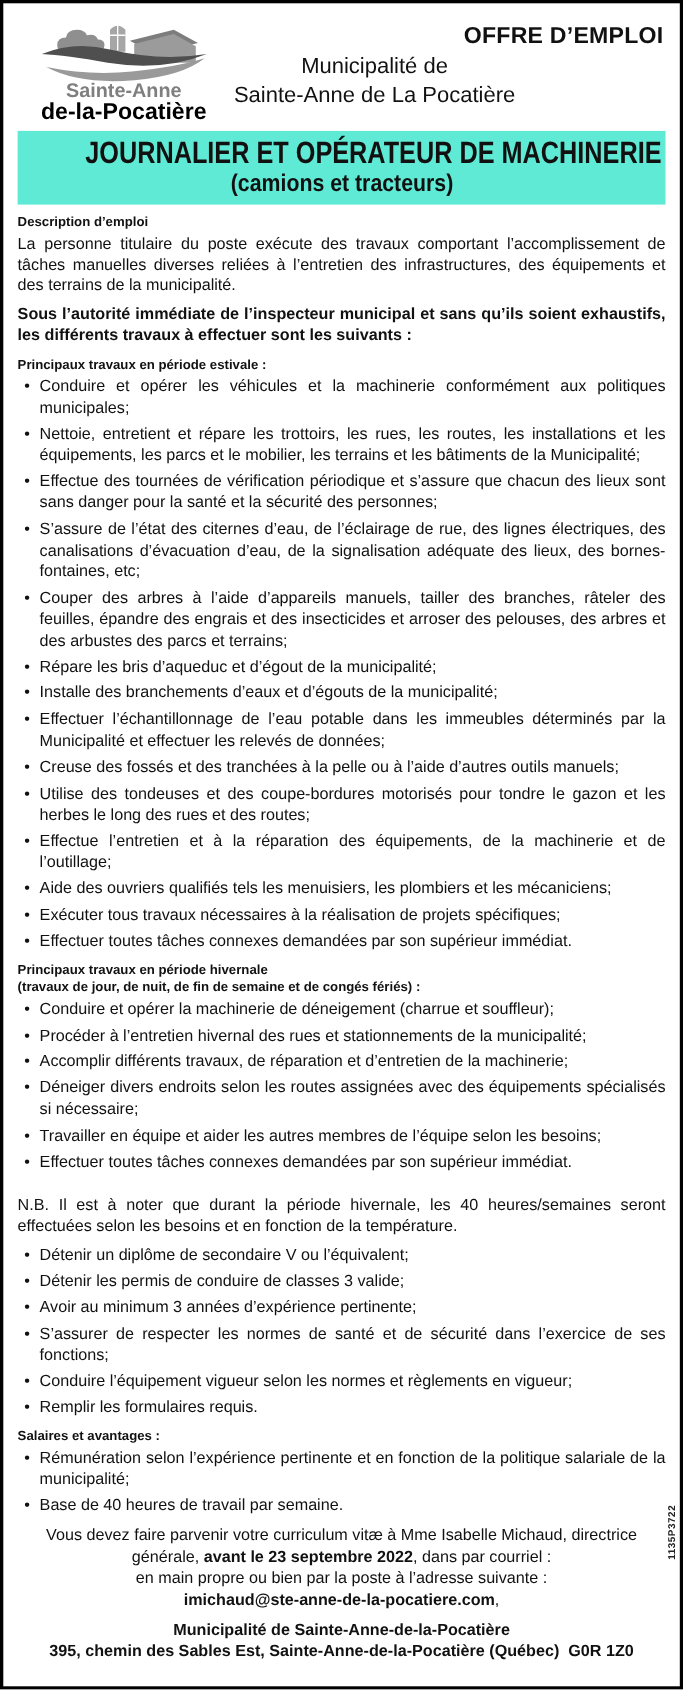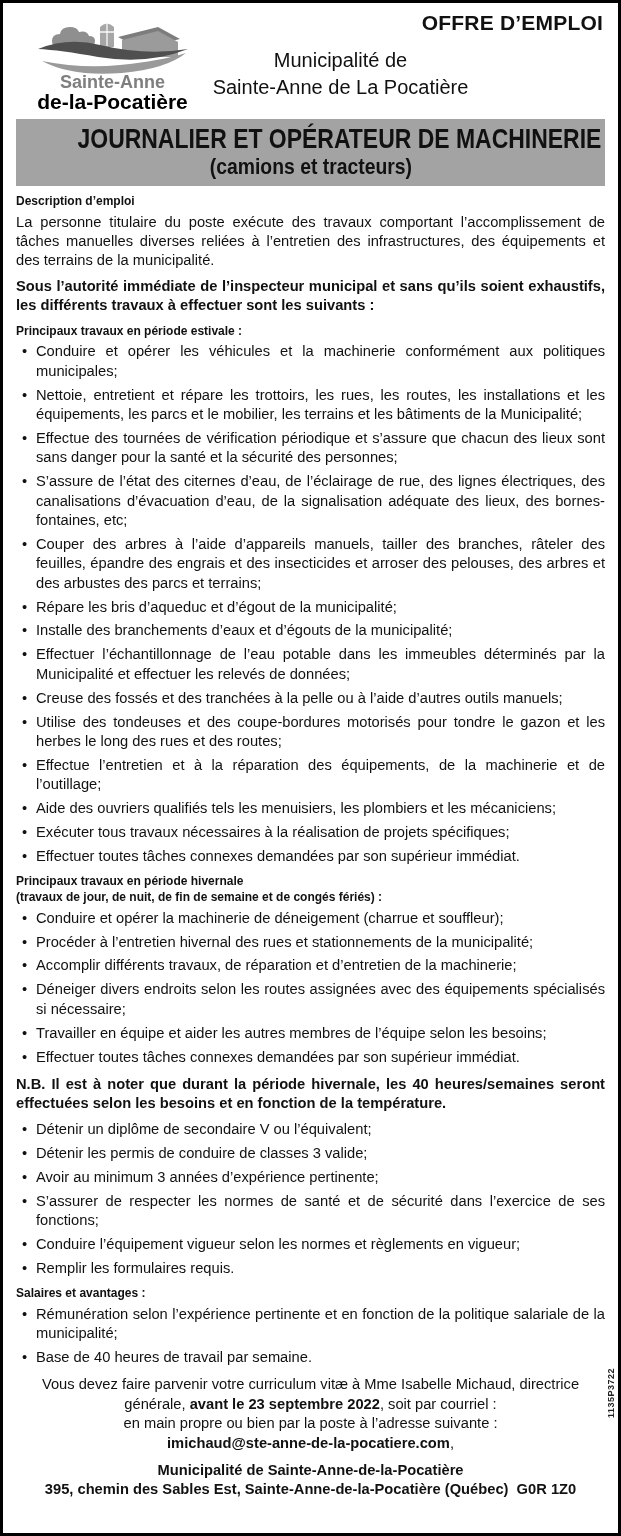--- a/index.html
+++ b/index.html
@@ -15,36 +15,36 @@
     height: 1536px;
     background: #fff;
     border: 3px solid #000;
     padding: 8px 13px 6px 13px;
     overflow: hidden;
   }
 
   
   .header { position: relative; height: 102px; }
   .offer-label {
-    position: absolute; top: 0; right: 2px;
+    position: absolute; top: 10px; right: 2px;
     font-weight: bold; font-size: 21px; letter-spacing: 0.2px;
   }
   .logo { position: absolute; left: 14px; top: 2px; width: 165px; text-align: center; }
   .logo svg { display: block; margin: 0 auto; }
   .logo-line1 { font-weight: bold; font-size: 18px; color: #7f7f7f; line-height: 1.0; margin-top: -2px; }
   .logo-line2 { font-weight: bold; font-size: 21px; color: #000000; line-height: 1.05; }
   .muni-title {
     position: absolute; left: 120px; right: 60px; top: 36px;
     text-align: center; font-weight: normal; font-size: 20px; line-height: 1.35;
   }
 
   
   .banner {
     margin-top: 6px;
-    background: #a3a3a3;
+    background: #5eead4;
     text-align: center;
     padding: 5px 4px 7px 4px;
   }
   .banner-title {
     display: inline-block;
     font-weight: bold; font-size: 28px; line-height: 1.1;
     transform: scaleX(0.82); transform-origin: center; white-space: nowrap;
   }
   .banner-subtitle {
     display: inline-block;
@@ -200,21 +200,21 @@
         <li>
           <span class="bullet">•</span>
           <span class="li-text">Travailler en équipe et aider les autres membres de l’équipe selon les besoins;</span>
         </li>
         <li>
           <span class="bullet">•</span>
           <span class="li-text">Effectuer toutes tâches connexes demandées par son supérieur immédiat.</span>
         </li>
       </ul>
 
-    <p style="margin-top:8px;font-weight:bold;">N.B. Il est à noter que durant la période hivernale, les 40 heures/semaines seront effectuées selon les besoins et en fonction de la température.</p>
+    <p style="margin-top:20px;">N.B. Il est à noter que durant la période hivernale, les 40 heures/semaines seront effectuées selon les besoins et en fonction de la température.</p>
 
     <ul class="bullets">
         <li>
           <span class="bullet">•</span>
           <span class="li-text">Détenir un diplôme de secondaire V ou l’équivalent;</span>
         </li>
         <li>
           <span class="bullet">•</span>
           <span class="li-text">Détenir les permis de conduire de classes 3 valide;</span>
         </li>
@@ -242,21 +242,21 @@
           <span class="bullet">•</span>
           <span class="li-text">Rémunération selon l’expérience pertinente et en fonction de la politique salariale de la municipalité;</span>
         </li>
         <li>
           <span class="bullet">•</span>
           <span class="li-text">Base de 40 heures de travail par semaine.</span>
         </li>
       </ul>
 
     <div class="apply">
-      <span>Vous devez faire parvenir votre curriculum vitæ à Mme Isabelle Michaud, directrice générale, </span><strong>avant le 23 septembre 2022</strong><span>, soit par courriel :</span>
+      <span>Vous devez faire parvenir votre curriculum vitæ à Mme Isabelle Michaud, directrice générale, </span><strong>avant le 23 septembre 2022</strong><span>, dans par courriel :</span>
       <span class="line">en main propre ou bien par la poste à l’adresse suivante :</span>
       <span class="line"><strong>imichaud@ste-anne-de-la-pocatiere.com</strong><span>,</span></span>
     </div>
 
     <div class="address">
       <div>Municipalité de Sainte-Anne-de-la-Pocatière</div>
       <div>395, chemin des Sables Est, Sainte-Anne-de-la-Pocatière (Québec)  G0R 1Z0</div>
     </div>
 
   </div>

